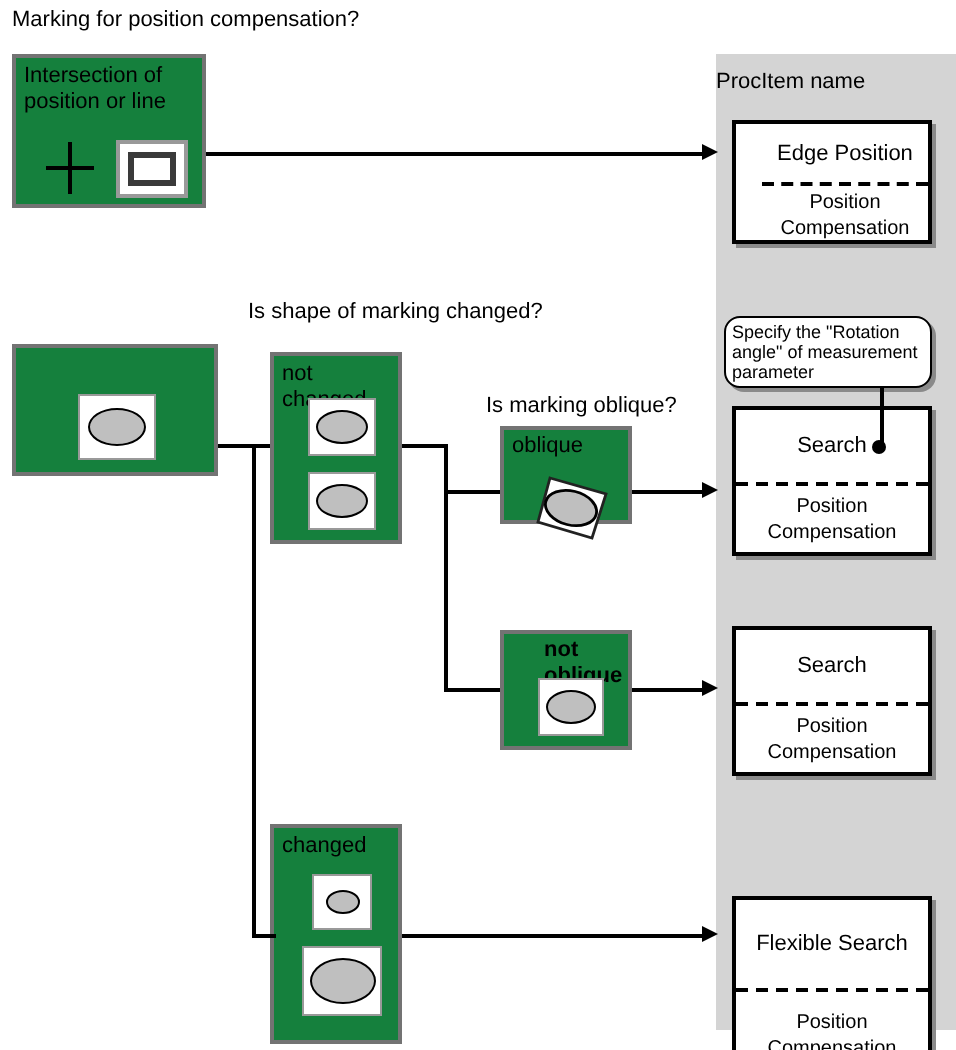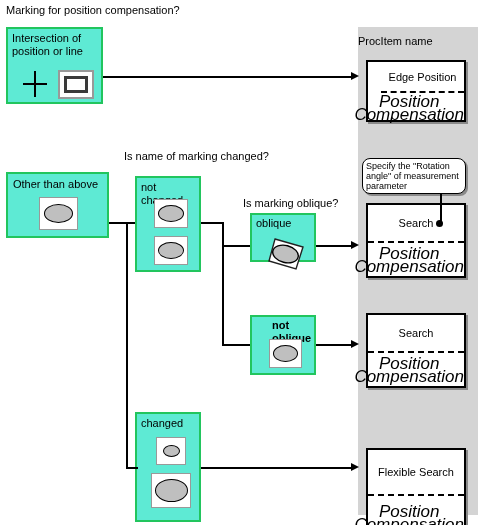--- a/index.html
+++ b/index.html
@@ -15,42 +15,42 @@
     left:358px;top:27px;width:120px;height:488px;
     background:#d4d4d4;
   }
   #proc-panel-title{
     position:absolute;left:0;top:8px;width:120px;
     text-align:left;font-size:11px;
   }
 
   
   .card{
-    background:#5eead4;border:2px solid #22c55e;box-sizing:border-box;
+    background:#15803d;border:2px solid #737373;box-sizing:border-box;
   }
   .card-label{
     position:absolute;font-size:11px;line-height:13px;
   }
 
   
   .proc-box{
     position:absolute;left:366px;width:100px;
     background:#fff;border:2px solid #000;box-sizing:border-box;
     box-shadow:2px 2px 0 #8a8a8a;
   }
   .proc-top{
     height:50%;display:flex;align-items:center;justify-content:center;
     text-align:center;font-size:11px;box-sizing:border-box;
   }
   .proc-div{
     border-top:2px dashed #000;height:0;
   }
   .proc-bot{
-    height:50%;display:flex;align-items:center;justify-content:flex-end;
-    text-align:center;font-size:17px;line-height:13px;box-sizing:border-box;font-style:italic;
+    height:50%;display:flex;align-items:center;justify-content:center;
+    text-align:center;font-size:10px;line-height:13px;box-sizing:border-box;
   }
 
   
   #rotation-callout{
     position:absolute;left:362px;top:158px;width:104px;height:36px;
     background:#fff;border:1.5px solid #000;border-radius:8px;
     box-sizing:border-box;box-shadow:2px 2px 0 #8a8a8a;
     font-size:9px;line-height:10px;padding:2px 3px;
   }
   #callout-stem{
@@ -104,27 +104,26 @@
     <div class="cross-h" style="left:15px;top:54px;width:24px;"></div>
   </div>
 
   <div>
     <div class="rect-outer" style="left:50px;top:41px;width:36px;height:29px;"></div>
     <div class="rect-inner" style="left:56px;top:47px;width:24px;height:17px;"></div>
   </div>
 </div>
 
 <div class="card abs" style="left:6px;top:172px;width:103px;height:66px;">
-  <div class="card-label" style="left:5px;top:4px;">Other than above</div>
   <div class="sq" style="left:31px;top:23px;width:39px;height:33px;">
     <div class="ell" style="width:27px;height:17px;"></div>
   </div>
 </div>
 
-<div class="q-label" style="left:124px;top:150px;">Is name of marking changed?</div>
+<div class="q-label" style="left:124px;top:150px;">Is shape of marking changed?</div>
 
 <div class="card abs" style="left:135px;top:176px;width:66px;height:96px;">
   <div class="card-label" style="left:4px;top:3px;">not changed</div>
   <div class="sq" style="left:17px;top:21px;width:34px;height:29px;">
     <div class="ell" style="width:24px;height:15px;"></div>
   </div>
   <div class="sq" style="left:17px;top:58px;width:34px;height:29px;">
     <div class="ell" style="width:24px;height:15px;"></div>
   </div>
 </div>

